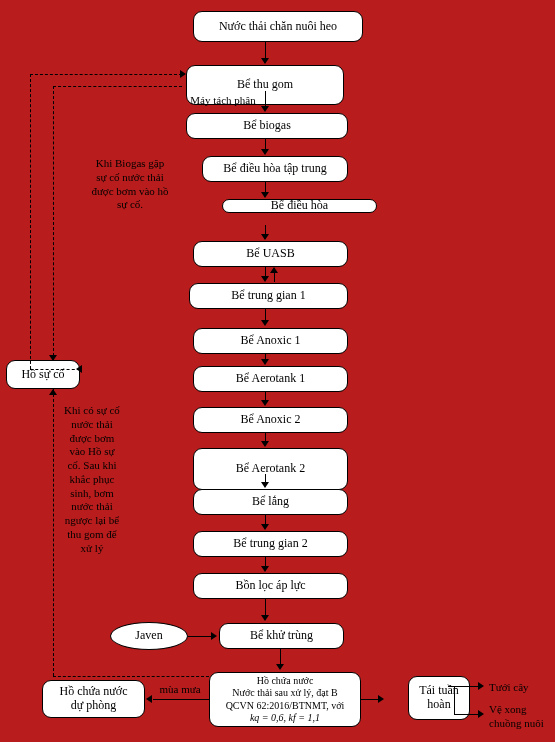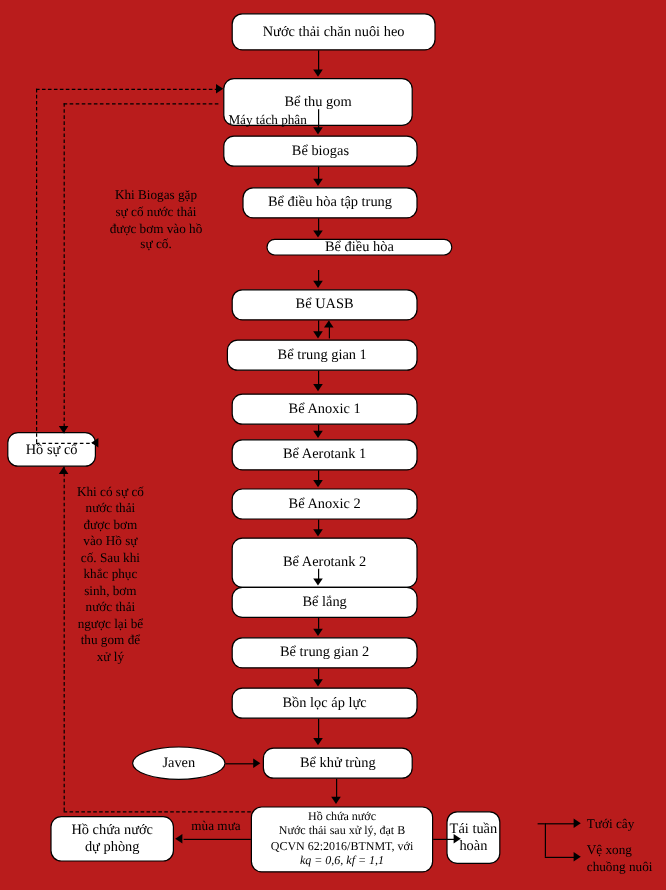--- a/index.html
+++ b/index.html
@@ -182,21 +182,21 @@
 
   <div class="node rounded" style="left:6px; top:360px; width:74px; height:29px;">
     <span>Hồ sự cố</span>
   </div>
 
   <div class="node rounded multi" style="left:42px; top:680px; width:103px; height:38px;">
     <span>Hồ chứa nước</span>
     <span>dự phòng</span>
   </div>
 
-  <div class="node rounded" style="left:372px; top:676px; width:45px; height:44px;">
+  <div class="node rounded" style="left:408px; top:676px; width:62px; height:44px;">
     <span>Tái tuần hoàn</span>
   </div>
 
   <div class="node rounded final-box" style="left:209px; top:672px; width:152px; height:55px;">
     <span>Hồ chứa nước</span>
     <span>Nước thải sau xử lý, đạt B</span>
     <span>QCVN 62:2016/BTNMT, với</span>
     <span class="ital">kq = 0,6, kf = 1,1</span>
   </div>
 

